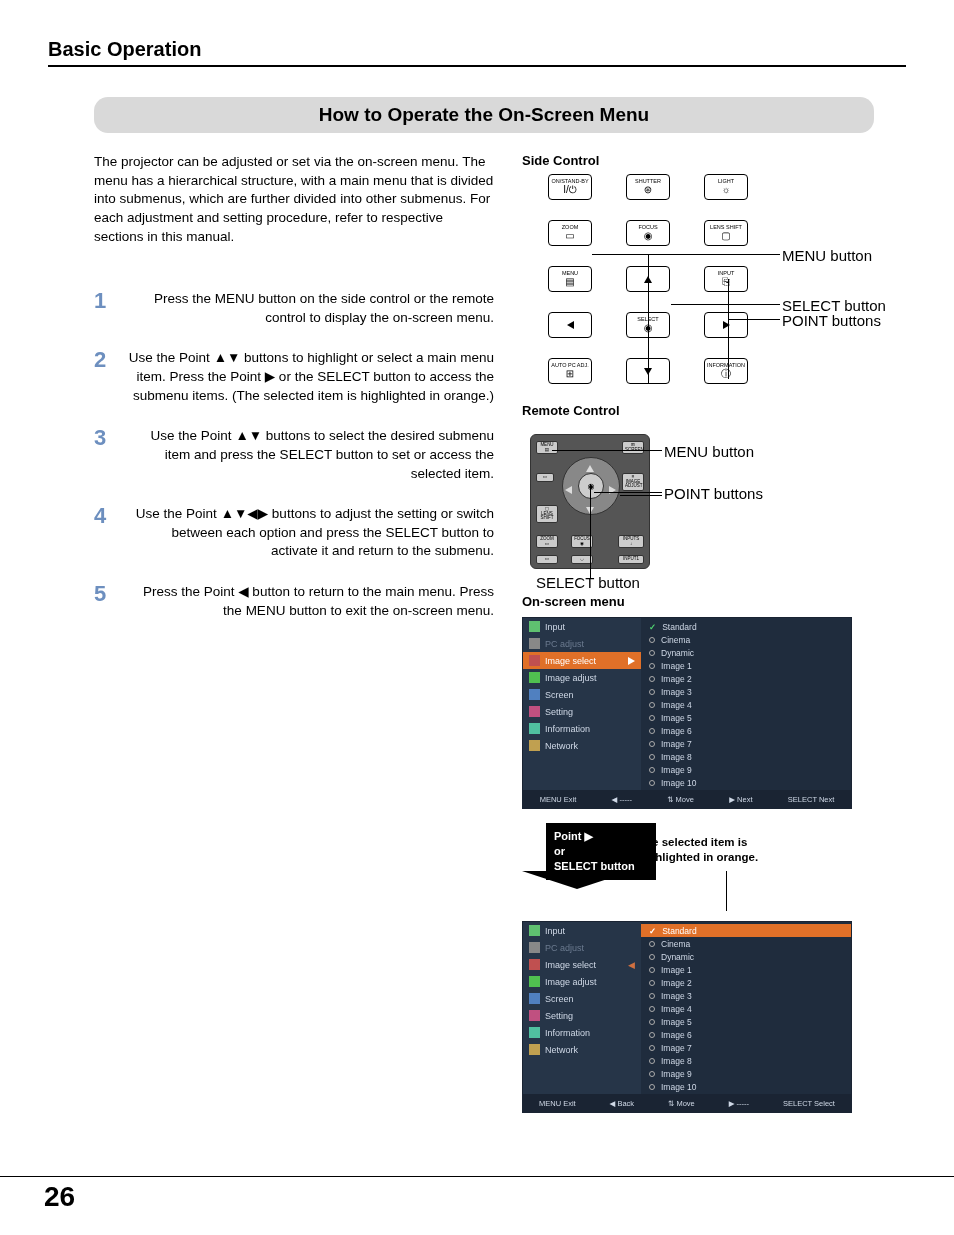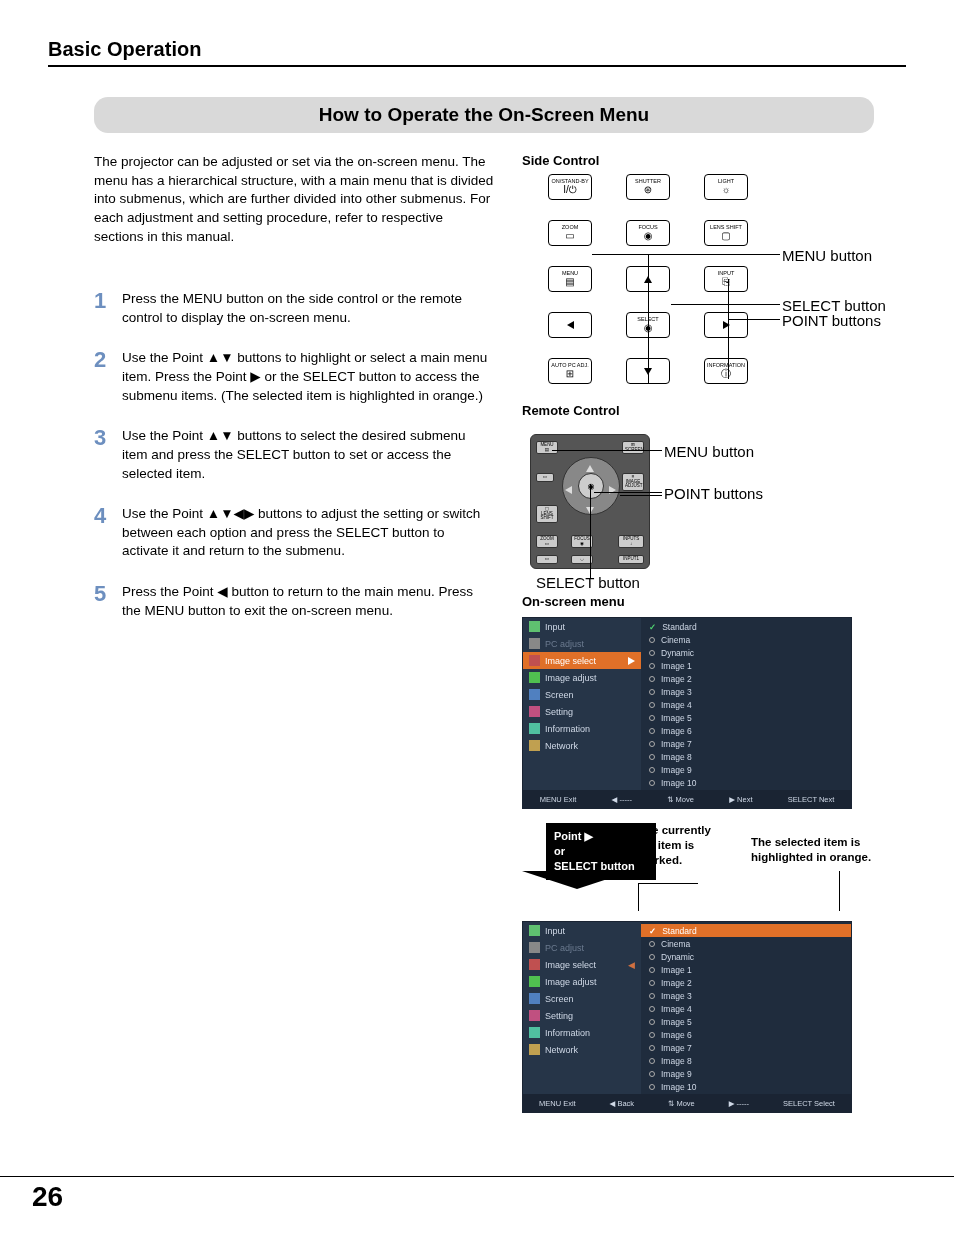--- a/index.html
+++ b/index.html
@@ -7,21 +7,21 @@
   .page { padding: 38px 48px 30px 48px; position: relative; height: 100%; }
   .section-header { font-size: 20px; font-weight: bold; margin-bottom: 4px; }
   .hr { border: none; border-top: 2px solid #000; margin-bottom: 30px; }
   .title-bar { background: #d9d9d9; text-align: center; font-size: 19px; font-weight: bold; padding: 7px 0; border-radius: 14px; margin: 0 0 20px 46px; width: 780px; }
   .columns { display: flex; gap: 28px; padding-left: 46px; }
   .left-col { width: 400px; font-size: 13.5px; line-height: 1.38; }
   .right-col { width: 360px; font-size: 12.5px; }
   .intro { margin-bottom: 44px; }
   .step { display: flex; gap: 10px; margin-bottom: 22px; }
   .step-num { font-size: 22px; font-weight: bold; color: #6d8fbf; line-height: 1; width: 18px; flex-shrink: 0; }
-  .step-text { flex: 1; }
+  .step-text { flex: 1; text-align: right; }
   .rlabel { font-weight: bold; font-size: 13px; margin-bottom: 6px; }
   .side-control { position: relative; width: 260px; height: 215px; margin: 0 0 14px 8px; }
   .sc-row { position: absolute; display: flex; gap: 34px; }
   .sc-btn { width: 44px; height: 26px; border: 1.2px solid #000; border-radius: 4px; display: flex; flex-direction: column; align-items: center; justify-content: center; background: #fff; font-size: 6px; }
   .sc-btn .t { font-size: 5.5px; line-height: 1; margin-bottom: 1px; }
   .sc-btn .i { font-size: 10px; line-height: 1; }
   .annot { position: absolute; font-weight: normal; font-size: 15px; white-space: nowrap; }
   .leader { position: absolute; background: #000; height: 1px; }
   .leaderv { position: absolute; background: #000; width: 1px; }
   .arrow-tri { width: 0; height: 0; display: inline-block; vertical-align: middle; }
@@ -47,21 +47,21 @@
   .osm-ritem { display: flex; align-items: center; gap: 6px; height: 13px; padding: 0 8px; font-size: 8.5px; }
   .osm-ritem .bullet { width: 6px; height: 6px; border-radius: 50%; border: 1px solid #aaa; display: inline-block; }
   .osm-ritem.hl { background: #e07028; color: #fff; }
   .osm-ritem .mark { color: #4fd070; font-weight: bold; }
   .osm-foot { display: flex; align-items: center; height: 18px; background: #1a2433; font-size: 7.5px; color: #cfd8e6; padding: 0 6px; gap: 14px; justify-content: space-around; }
   .osm-foot span { white-space: nowrap; }
   .annot-block { display: flex; gap: 6px; margin: 14px 0 6px 0; position: relative; height: 90px; }
   .annot-box { background: #000; color: #fff; font-weight: bold; font-size: 11px; padding: 6px 8px; width: 110px; line-height: 1.35; position: relative; margin-left: 24px; }
   .annot-arrow { width: 0; height: 0; border-left: 55px solid transparent; border-right: 55px solid transparent; border-top: 18px solid #000; position: absolute; left: 0; top: 48px; }
   .annot-right { font-weight: bold; font-size: 11.5px; line-height: 1.3; }
-  .page-num { position: absolute; bottom: 22px; left: 32px; font-size: 28px; font-weight: bold; }
+  .page-num { position: absolute; bottom: 22px; left: 44px; font-size: 28px; font-weight: bold; }
   .pnum-line { position: absolute; bottom: 58px; left: 0; width: 954px; height: 1px; background: #000; }
   .ico-input { background: #5fc070; }
   .ico-pc { background: #888; }
   .ico-imgsel { background: #c05050; }
   .ico-imgadj { background: #50c050; }
   .ico-screen { background: #5080c0; }
   .ico-setting { background: #c05080; }
   .ico-info { background: #50c0a0; }
   .ico-net { background: #c0a050; }
 </style>
@@ -321,26 +321,21 @@
         </div>
       </div>
 
       <div class="annot-block">
         <div style="position:relative; width:110px;">
           <div class="annot-box" style="white-space:pre-line;">Point ▶
 or
 SELECT button</div>
           <div class="annot-arrow"></div>
         </div>
-        <div style="width:90px; position:relative;">
-          <div class="annot-right">The currently set item is marked.</div>
-          <div style="position:absolute; left:0; top:60px; width:60px; height:1px; background:#000;"></div>
-          <div style="position:absolute; left:0; top:60px; width:1px; height:28px; background:#000;"></div>
-        </div>
-        <div style="width:130px; padding-top:12px; position:relative;margin-left:17px;">
+        <div style="width:130px; padding-top:12px; position:relative;">
           <div class="annot-right">The selected item is highlighted in orange.</div>
           <div style="position:absolute; left:88px; top:48px; width:1px; height:40px; background:#000;"></div>
         </div>
       </div>
 
       <div class="osm">
         <div class="osm-screen">
           <div class="osm-body">
             <div class="osm-left">
               <div class="osm-item">

